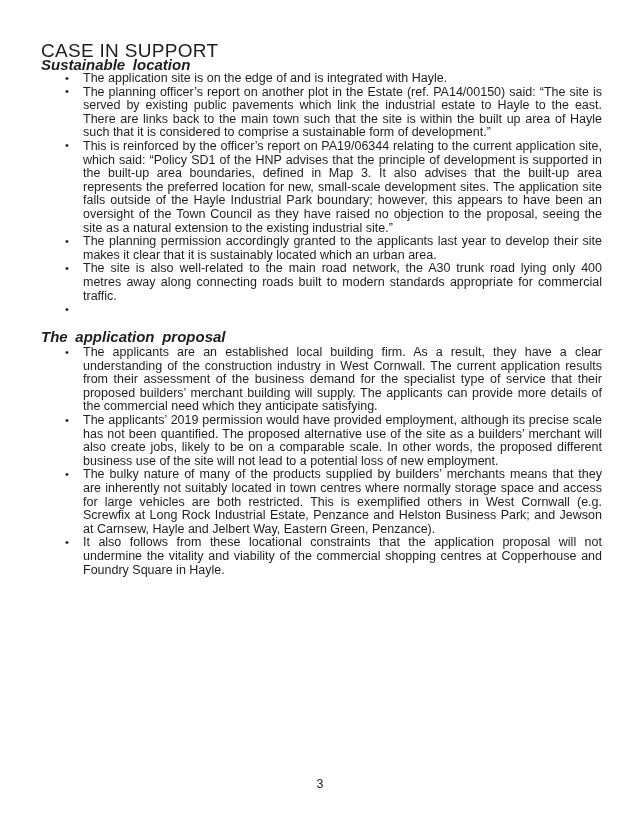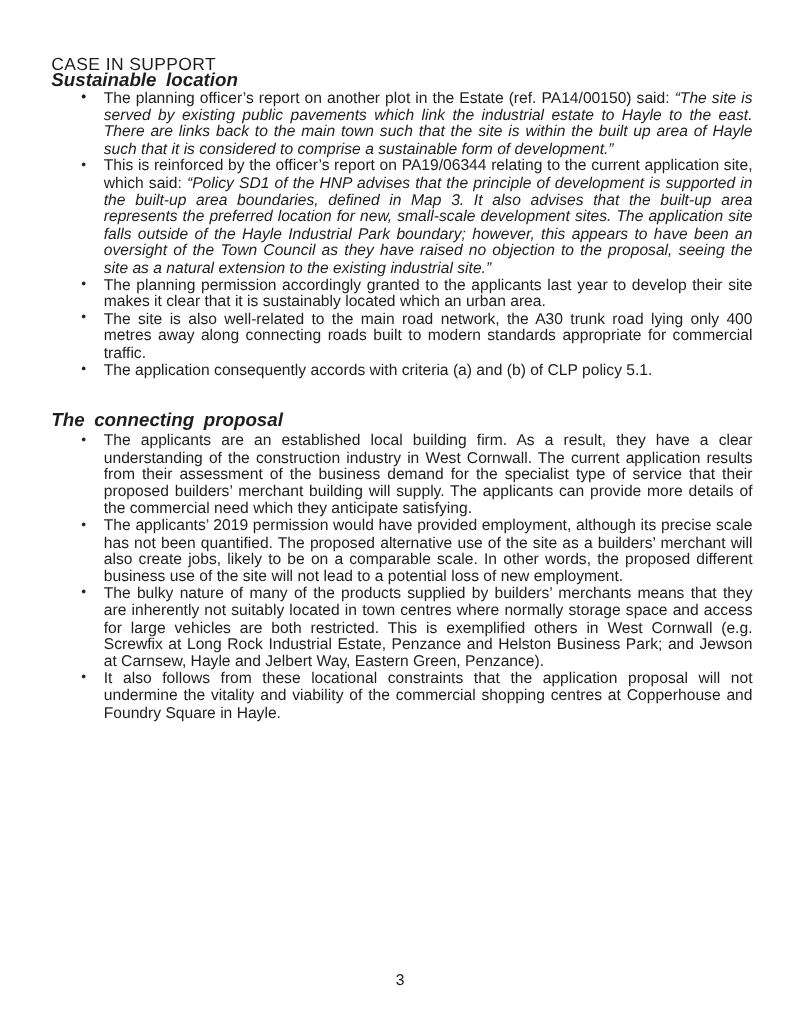--- a/index.html
+++ b/index.html
@@ -16,21 +16,21 @@
     color: #1e1e1e;
     font-family: "Liberation Sans", "DejaVu Sans", sans-serif;
     font-size: 12.5px;
     line-height: 13.6px;
     box-sizing: border-box;
     padding: 44px 38px 0 41px;
     overflow: hidden;
   }
   .doc-title {
     margin: 0;
-    font-size: 14px;
+    font-size: 19px;
     font-weight: 400;
     letter-spacing: 0.3px;
     line-height: 14px;
   }
   .section-heading {
     margin: 0;
     font-size: 15px;
     font-weight: 700;
     font-style: italic;
     word-spacing: 3.5px;
@@ -53,50 +53,49 @@
     text-align: justify;
     margin: 0;
   }
   ul.bullet-list .bullet {
     position: absolute;
     left: 24px;
     top: -0.5px;
     font-size: 11px;
   }
   .italic {
-    font-style: italic;
   }
   .page-number {
     position: absolute;
     left: 0;
     right: 0;
     bottom: 36px;
     text-align: center;
     font-size: 12.5px;
   }
 </style>
 </head>
 <body>
 
 <div class="page">
   <h1 class="doc-title">CASE IN SUPPORT</h1>
   <div id="sections">
       <section>
         <h2 class="section-heading">Sustainable location</h2>
         <ul class="bullet-list">
-          <li><span class="bullet">•</span></li>
+          <li><span class="bullet">•</span><span>The application site is on the edge of and is integrated with Hayle.</span></li>
           <li><span class="bullet">•</span><span>The planning officer’s report on another plot in the Estate (ref. PA14/00150) said: </span><span class="italic">“The site is served by existing public pavements which link the industrial estate to Hayle to the east. There are links back to the main town such that the site is within the built up area of Hayle such that it is considered to comprise a sustainable form of development.”</span></li>
           <li><span class="bullet">•</span><span>This is reinforced by the officer’s report on PA19/06344 relating to the current application site, which said: </span><span class="italic">“Policy SD1 of the HNP advises that the principle of development is supported in the built-up area boundaries, defined in Map 3. It also advises that the built-up area represents the preferred location for new, small-scale development sites. The application site falls outside of the Hayle Industrial Park boundary; however, this appears to have been an oversight of the Town Council as they have raised no objection to the proposal, seeing the site as a natural extension to the existing industrial site.”</span></li>
           <li><span class="bullet">•</span><span>The planning permission accordingly granted to the applicants last year to develop their site makes it clear that it is sustainably located which an urban area.</span></li>
           <li><span class="bullet">•</span><span>The site is also well-related to the main road network, the A30 trunk road lying only 400 metres away along connecting roads built to modern standards appropriate for commercial traffic.</span></li>
-          <li><span class="bullet">•</span><span>The application consequently accords with criteria (a) and (b) of CLP policy 5.1.</span></li>
+          <li><span class="bullet">•</span></li>
         </ul>
       </section>
       <section>
-        <h2 class="section-heading">The connecting proposal</h2>
+        <h2 class="section-heading">The application proposal</h2>
         <ul class="bullet-list">
           <li><span class="bullet">•</span><span>The applicants are an established local building firm. As a result, they have a clear understanding of the construction industry in West Cornwall. The current application results from their assessment of the business demand for the specialist type of service that their proposed builders’ merchant building will supply. The applicants can provide more details of the commercial need which they anticipate satisfying.</span></li>
           <li><span class="bullet">•</span><span>The applicants’ 2019 permission would have provided employment, although its precise scale has not been quantified. The proposed alternative use of the site as a builders’ merchant will also create jobs, likely to be on a comparable scale. In other words, the proposed different business use of the site will not lead to a potential loss of new employment.</span></li>
           <li><span class="bullet">•</span><span>The bulky nature of many of the products supplied by builders’ merchants means that they are inherently not suitably located in town centres where normally storage space and access for large vehicles are both restricted. This is exemplified others in West Cornwall (e.g. Screwfix at Long Rock Industrial Estate, Penzance and Helston Business Park; and Jewson at Carnsew, Hayle and Jelbert Way, Eastern Green, Penzance).</span></li>
           <li><span class="bullet">•</span><span>It also follows from these locational constraints that the application proposal will not undermine the vitality and viability of the commercial shopping centres at Copperhouse and Foundry Square in Hayle.</span></li>
         </ul>
       </section>
     </div>
   <div class="page-number">3</div>
 </div>

